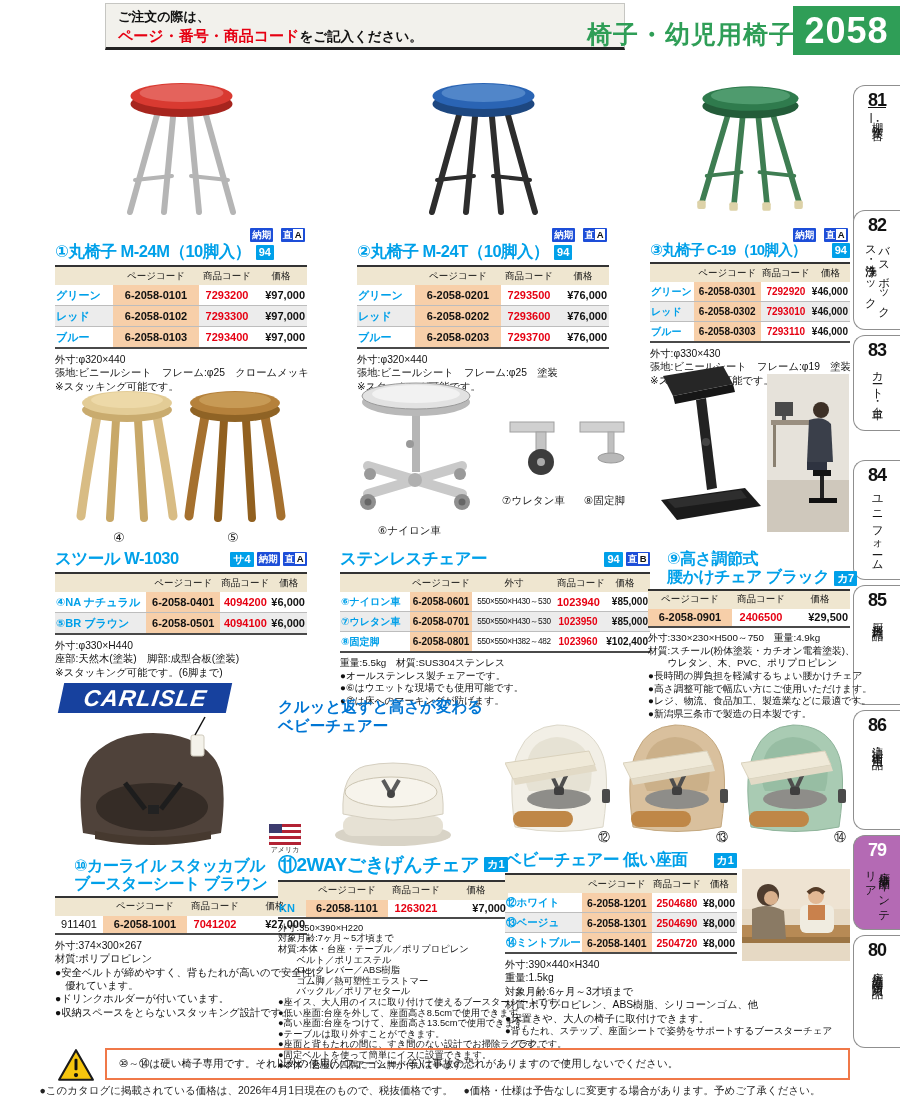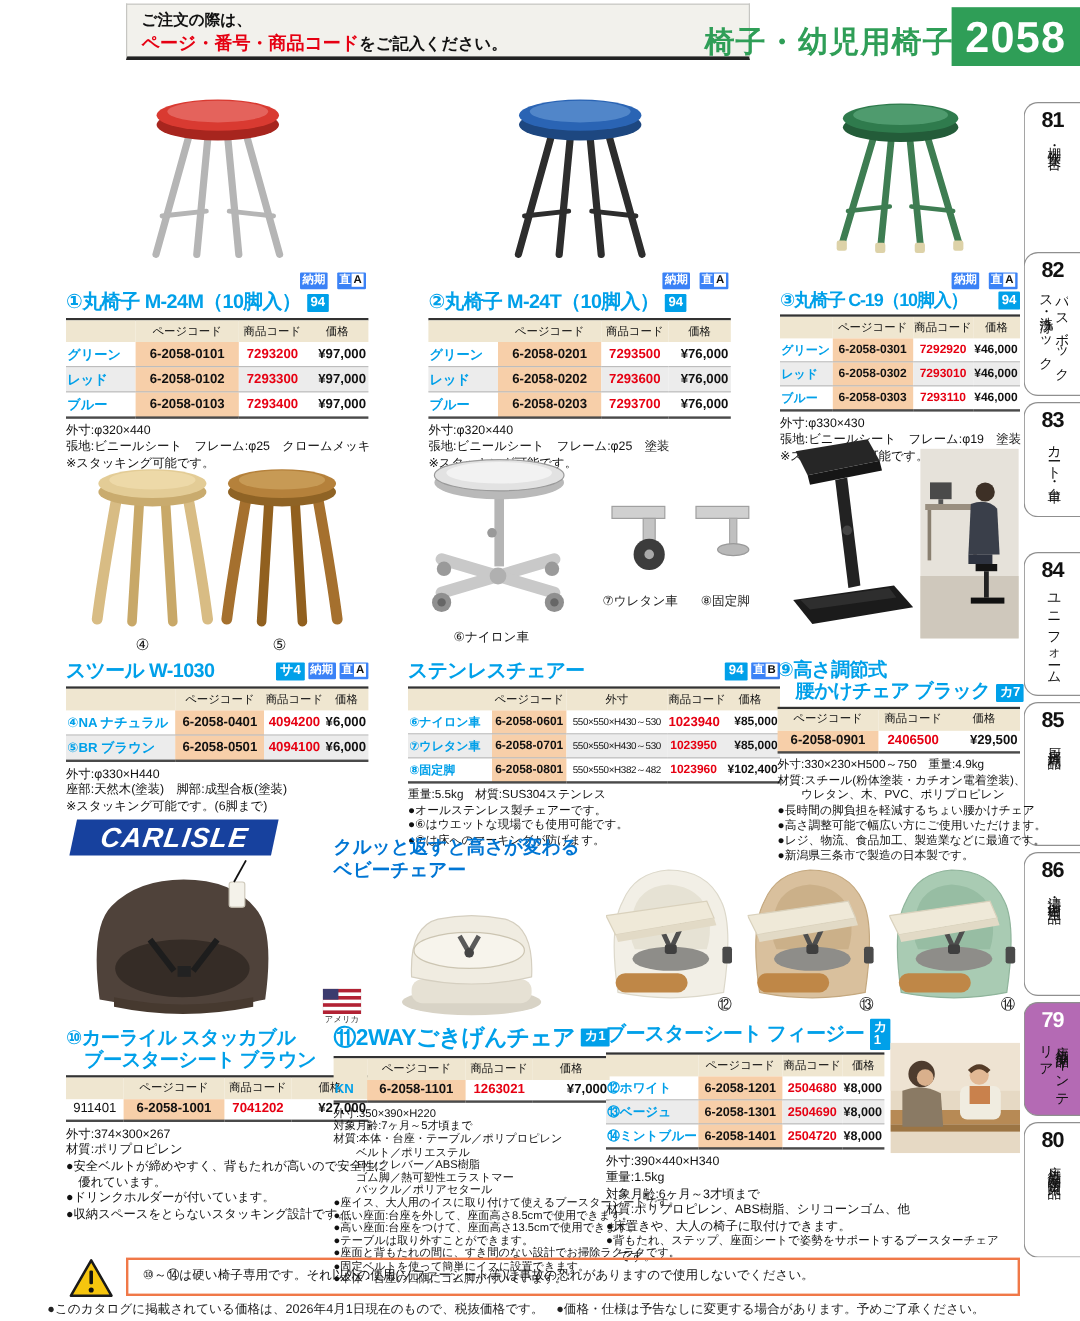--- a/index.html
+++ b/index.html
@@ -26,31 +26,31 @@
 .tab .vlabel { writing-mode:vertical-rl; text-orientation:upright; font-size:11.5px;
   line-height:1.15; margin-top:4px; flex:1; overflow:hidden; letter-spacing:2px; }
 .tab.active { background:#b46ab4;justify-content:center; }
 .tab.active .num { color:#fff; }
 
 
 .sec { position:absolute; }
 .imgbox { position:relative; }
 .imgbox svg { display:block; margin:0 auto; }
 .corner { text-align:right; height:15px; margin:1px 2px 1px 0; }
-.bdg-k { display:inline-block; background:#3b82f6; color:#fff; font-size:9.5px; font-weight:bold;
+.bdg-k { display:inline-block; background:#1d4ed8; color:#fff; font-size:9.5px; font-weight:bold;
   padding:2px 2px; margin-left:3px; line-height:1; vertical-align:middle; border-radius:1px; }
 .bdg-k .inv { background:#fff; color:#111; padding:0 1.5px; margin-left:1px; }
 .bdg-b { display:inline-block; background:#00a0e9; color:#fff; font-size:11px; font-weight:bold;
   padding:2px 3px; margin-left:5px; line-height:1; vertical-align:middle; border-radius:1px; }
 .ptitle { display:flex; align-items:center; border-bottom:2.5px solid #333; padding-bottom:2px; }
 .ptitle .t { color:#00a0e9; font-weight:bold; font-size:16.5px; letter-spacing:-0.5px; white-space:nowrap; }
 .ptitle .sp { flex:1; }
 .ptitle-multi { border-bottom:2.5px solid #333; padding-bottom:2px; }
 .ptitle-multi .t { color:#00a0e9; font-weight:bold; font-size:16px; letter-spacing:-0.5px;
-  line-height:1.15; white-space:nowrap; }
+  line-height:1.15; white-space:nowrap;padding-left:19px; }
 .ind { padding-left:15px; }
 
 table.ptable { width:100%; border-collapse:collapse; table-layout:auto; }
 .ptable th { background:#efe6d0; font-size:9.5px; font-weight:normal; padding:2.5px 1px; text-align:center; white-space:nowrap;margin-left:34px; }
 .ptable td { font-size:11px; padding:2.5px 1px; border-bottom:1px solid #bdbdbd; white-space:nowrap; }
 .ptable tr.shade td { background:#ececec; }
 .ptable tr.shade td.pcode { background:#f7cfa9; }
 .ptable tr:last-child td { border-bottom:2px solid #4a4a4a; }
 .cname { color:#00a0e9; font-weight:bold; }
 .pcode { font-weight:bold; background:#f7cfa9; text-align:center; }
@@ -86,21 +86,21 @@
 </head>
 <body>
 
 <div class="order-note">
   <div class="l1">ご注文の際は、</div>
   <div class="l2"><span class="red">ページ・番号・商品コード</span><span>をご記入ください。</span></div>
 </div>
 <div class="category">椅子・幼児用椅子</div>
 <div class="pagenum">2058</div>
 
-<div class="tab" style="top:85px;height:144px;">
+<div class="tab" style="top:85px;height:144px;text-decoration:underline;">
   <div class="num">81</div>
   <div class="vlabel">棚・作業台</div>
 </div>
 <div class="tab" style="top:210px;height:120px;">
   <div class="num">82</div>
   <div class="vlabel">バスボックス・洗浄ラック</div>
 </div>
 <div class="tab" style="top:335px;height:96px;">
   <div class="num">83</div>
   <div class="vlabel">カート・台車</div>
@@ -664,21 +664,21 @@
       <polygon points="8,76 90,62 92,68 10,82" fill="#e2dac6"></polygon>
       <rect x="8" y="108" width="60" height="16" rx="8" fill="#bf8747"></rect>
       <rect x="97" y="86" width="8" height="14" rx="2" fill="#4a4a4a"></rect>
     </svg>
     <div class="imglabel" style="left:93px;top:132px;font-size:12px;">⑫</div>
     <div class="imglabel" style="left:211px;top:132px;font-size:12px;">⑬</div>
     <div class="imglabel" style="left:329px;top:132px;font-size:12px;">⑭</div>
   </div>
   <div style="width:232px;">
     <div class="ptitle">
-      <span class="t">ブースターシート フィージー</span>
+      <span class="t">ベビーチェアー 低い座面</span>
       <span class="sp"></span>
         <span class="bdg-b">カ1</span>
     </div>
     <table class="ptable">
       <thead>
           <tr>
         <th style="width:74px;"></th>
         <th style="width:72px;">ページコード</th>
         <th style="width:46px;">商品コード</th>
         <th>価格</th>

